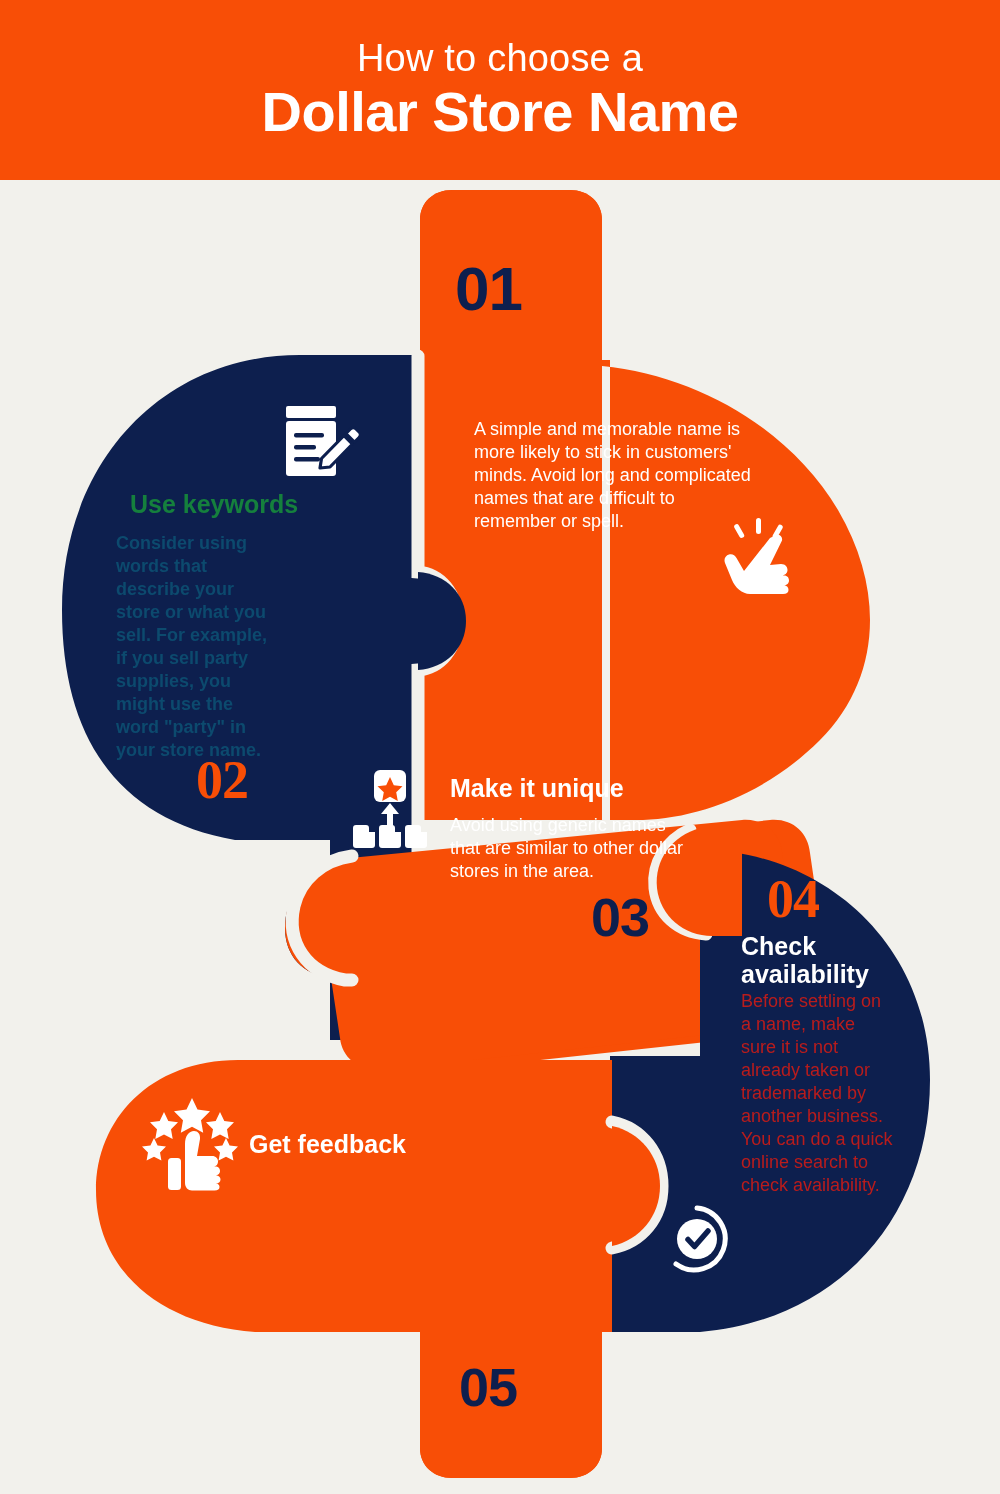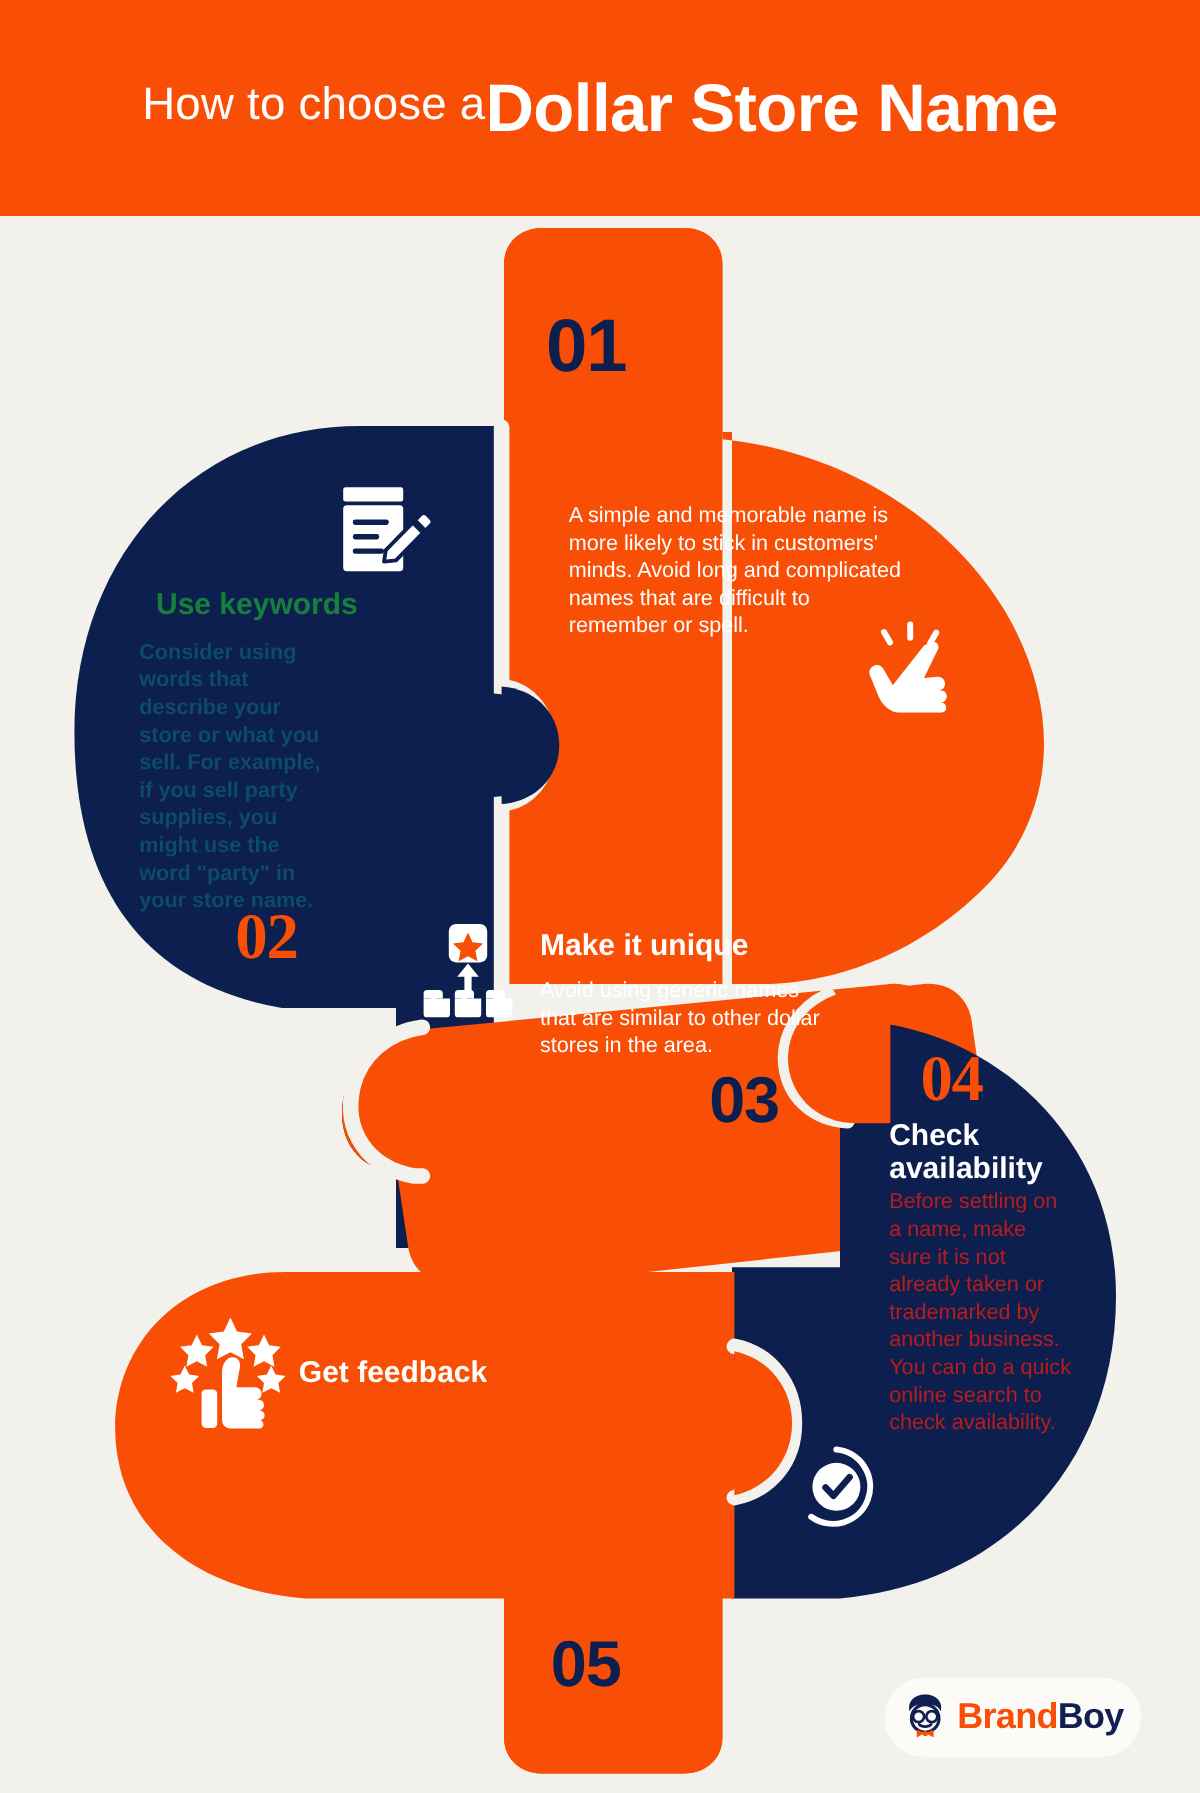--- a/index.html
+++ b/index.html
@@ -9,21 +9,21 @@
     font-family:"Liberation Sans", sans-serif;
     overflow:hidden;
     position:relative;
   }
   .page{position:relative;width:1000px;height:1494px;overflow:hidden;background:#f2f1ec;}
 
   
   .header{
     position:absolute;left:0;top:0;width:1000px;height:180px;
     background:#f84e06;
-    display:flex;flex-direction:row;align-items:center;justify-content:center;
+    display:flex;flex-direction:column;align-items:center;justify-content:center;
     text-align:center;
   }
   .header-kicker{
     color:#ffffff;font-size:38px;font-weight:400;line-height:1.05;
     letter-spacing:0.2px;margin:0 0 4px 0;
   }
   .header-title{
     color:#ffffff;font-size:56px;font-weight:700;line-height:1.05;
     letter-spacing:-0.5px;margin:0;
   }
@@ -312,27 +312,14 @@
                  L72 58 C76 58 78 60.5 78 63.5 C78 66.5 76 68.5 73 68.5
                  L75 68.5 C78.5 68.5 80 70.5 80 73 C80 75.5 78 77.5 74.5 77.5
                  L76 77.5 C79 77.5 80.5 79.5 80.5 81.5 C80.5 84 78.5 85.5 75.5 85.5
                  L76 85.5 C78.5 85.5 79.5 87.5 79.5 89 C79.5 91 78 92.5 74.5 92.5
                  L52 92.5 C48 92.5 45 89.5 45 85 Z"></path>
       </g>
     </svg>
 
   </div>
 
-  <div class="logo">
-    <svg class="logo-mark" viewBox="0 0 38 42">
-      <path d="M6 16 C4 8 10 2 19 2 C28 2 34 8 32 16 C30 12 26 10 19 10 C12 10 8 12 6 16 Z" fill="#102050"></path>
-      <circle cx="19" cy="22" r="11.5" fill="none" stroke="#102050" stroke-width="2.6"></circle>
-      <circle cx="13.5" cy="20.5" r="4.6" fill="none" stroke="#102050" stroke-width="2.2"></circle>
-      <circle cx="24.5" cy="20.5" r="4.6" fill="none" stroke="#102050" stroke-width="2.2"></circle>
-      <path d="M18.1 20.5 h1.8" stroke="#102050" stroke-width="2"></path>
-      <path d="M14 27 C16 29.5 22 29.5 24 27" fill="none" stroke="#102050" stroke-width="2.2" stroke-linecap="round"></path>
-      <path d="M19 34 L12 31.5 L12 38 Z M19 34 L26 31.5 L26 38 Z" fill="#f84e06"></path>
-      <circle cx="19" cy="34.6" r="2.2" fill="#f84e06"></circle>
-    </svg>
-    <div class="logo-text"><span class="b1">Brand</span><span class="b2">Boy</span></div>
-  </div>
 
 </div>
 
 </body></html>

